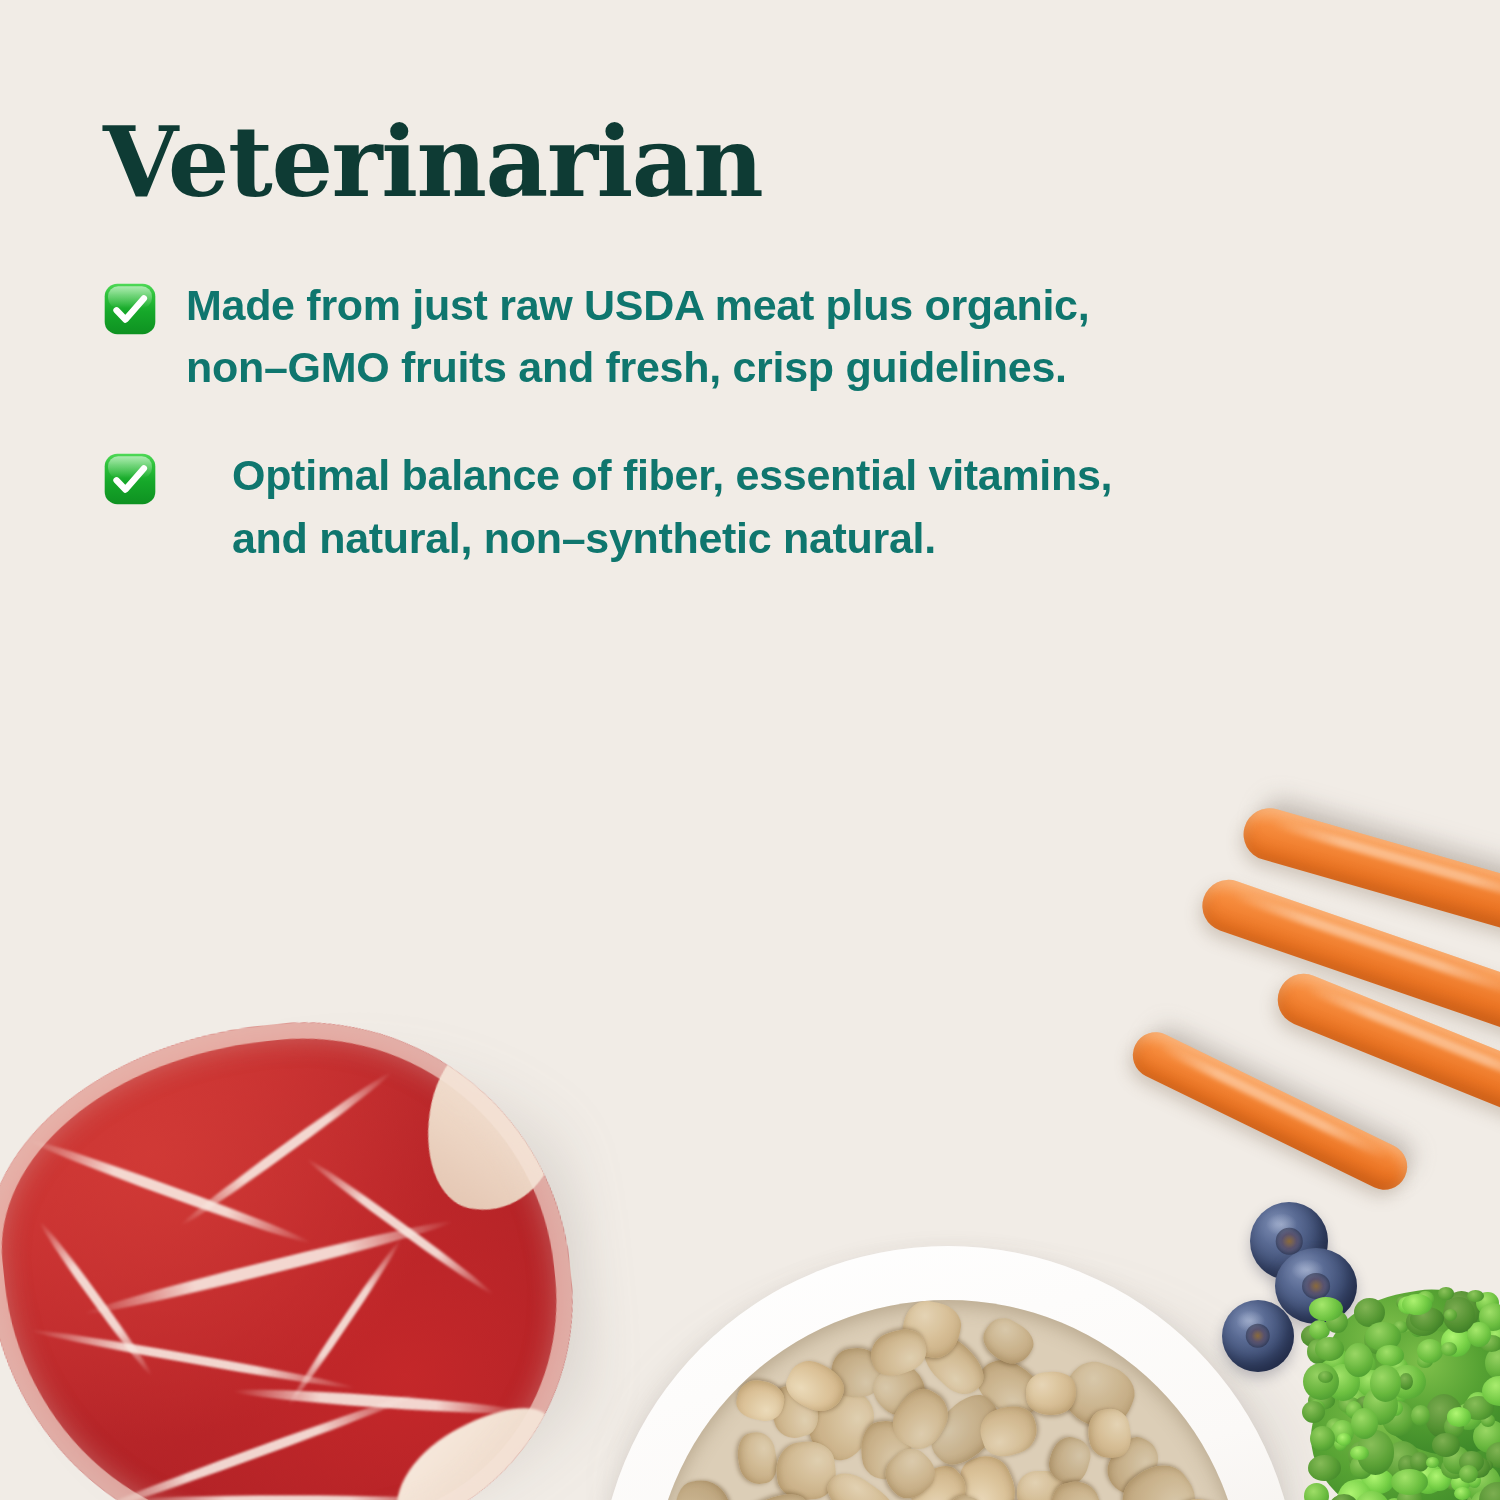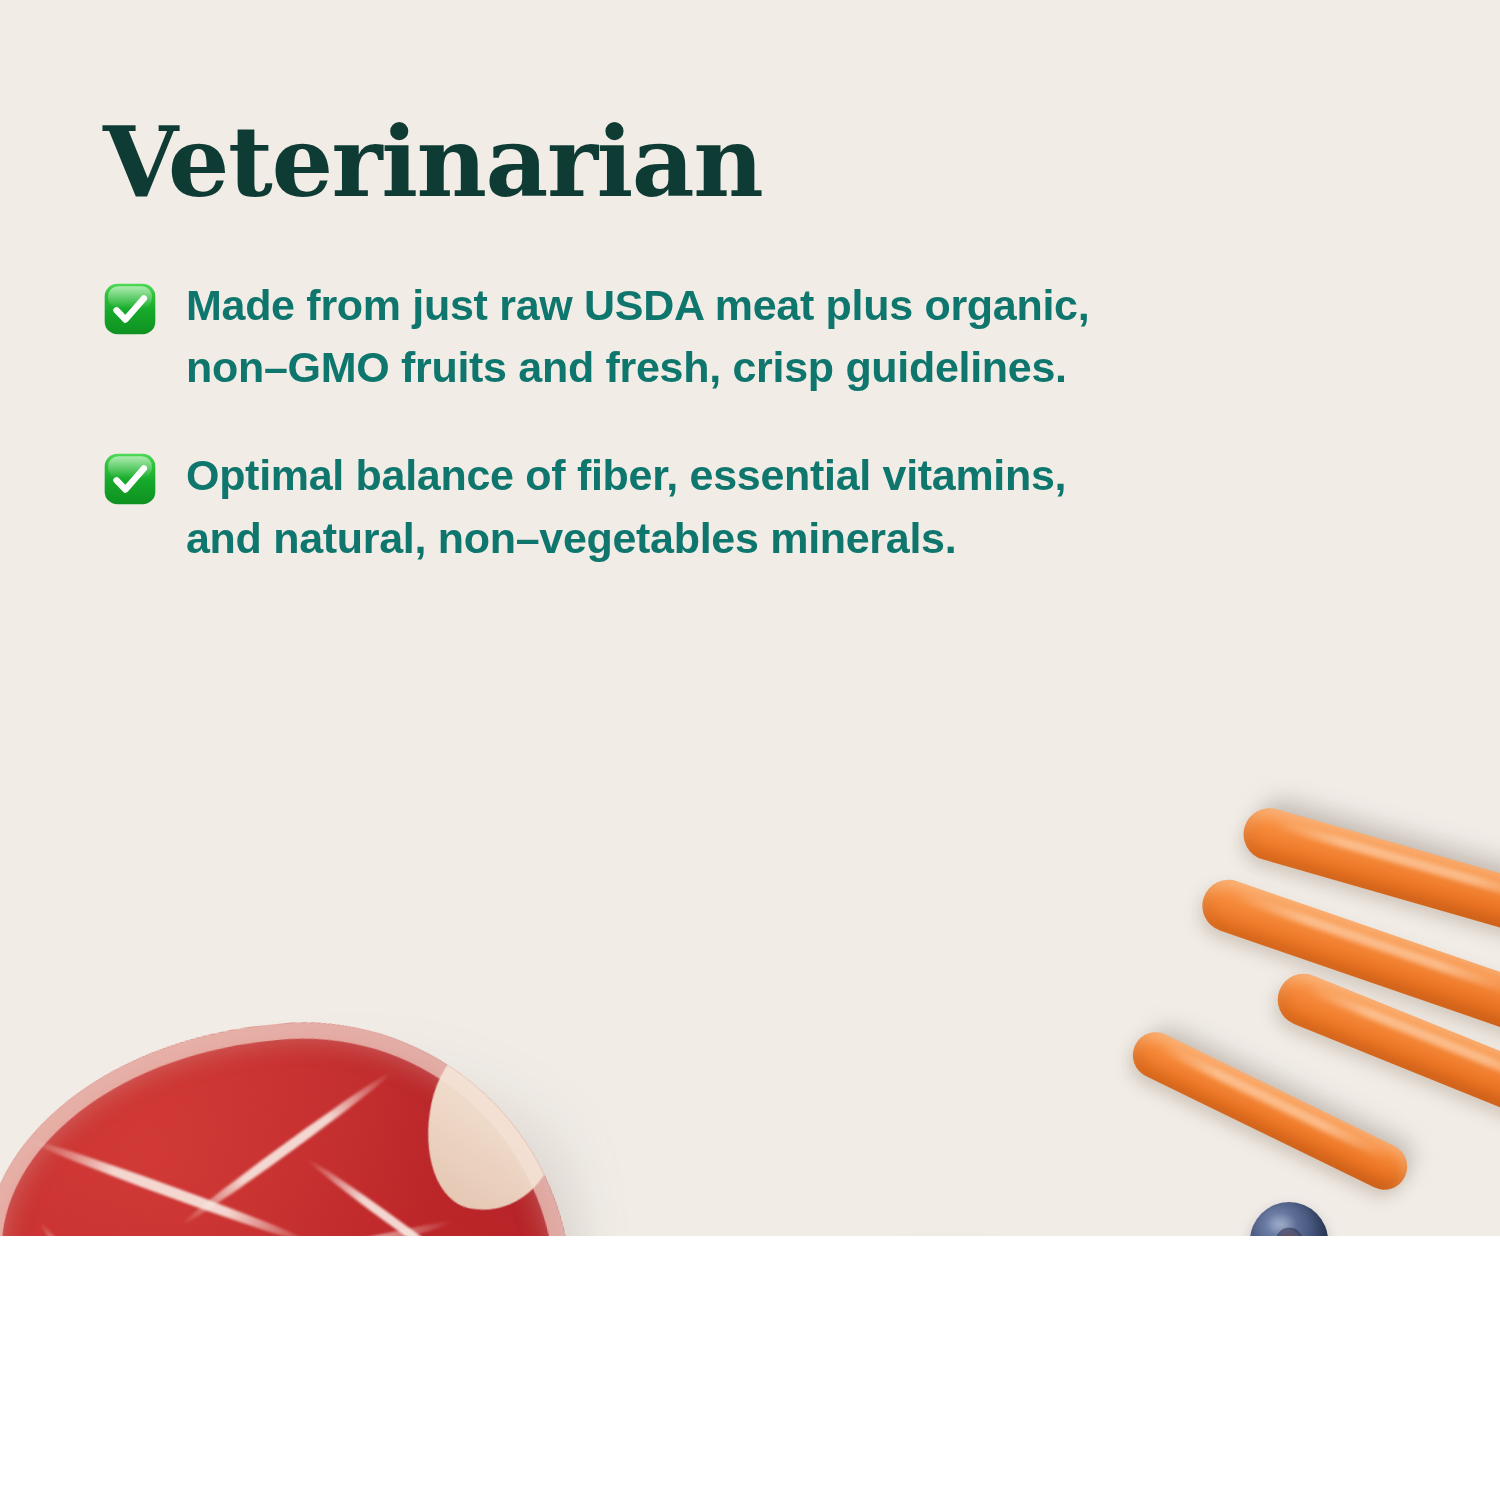--- a/index.html
+++ b/index.html
@@ -9,21 +9,21 @@
   body {
     width: 1500px;
     height: 1500px;
     overflow: hidden;
     font-family: "Liberation Sans", sans-serif;
   }
 
   #page {
     position: relative;
     width: 1500px;
-    height: 1236px;
+    height: 1500px;
     background: #F1ECE6;
     overflow: hidden;
   }
 
   
   .text-block {
     position: absolute;
     left: 103px;
     top: 0;
     width: 1340px;
@@ -60,21 +60,21 @@
     list-style: none;
     margin: 0;
     padding: 0;
     padding-top: 56px;
   }
   .bullet-item {
     display: flex;
     align-items: flex-start;
     margin-bottom: 46px;
   }
-  .bullet-item:last-child { margin-bottom: 0; }
+  .bullet-item:last-child { margin-bottom: 0; gap: 46px; }
 
   .check-icon {
     flex: 0 0 auto;
     width: 54px;
     height: 54px;
     margin-top: 8px;
     margin-right: 29px;
   }
   .check-icon svg { display: block; width: 54px; height: 54px; }
 
@@ -586,20 +586,20 @@
                 <stop offset="100%" stop-color="#FFFFFF" stop-opacity="0"></stop>
               </linearGradient>
             </defs>
             <rect x="2" y="2" width="60" height="60" rx="15" ry="15" fill="url(#gchk2)"></rect>
             <rect x="6" y="5" width="52" height="26" rx="12" ry="12" fill="url(#gloss2)"></rect>
             <path d="M16 33.5 L26.5 44.5 L48.5 19.5" fill="none" stroke="#FFFFFF" stroke-width="7.5" stroke-linecap="round" stroke-linejoin="round"></path>
           </svg>
         </span>
         <span class="bullet-text">
           <span class="bl-line">Optimal balance of fiber, essential vitamins,</span>
-          <span class="bl-line">and natural, non–vegetables minerals.</span>
+          <span class="bl-line">and natural, non–synthetic natural.</span>
         </span>
       </li>
 
     </ul>
   </div>
 
 </div>
 
 </body></html>

